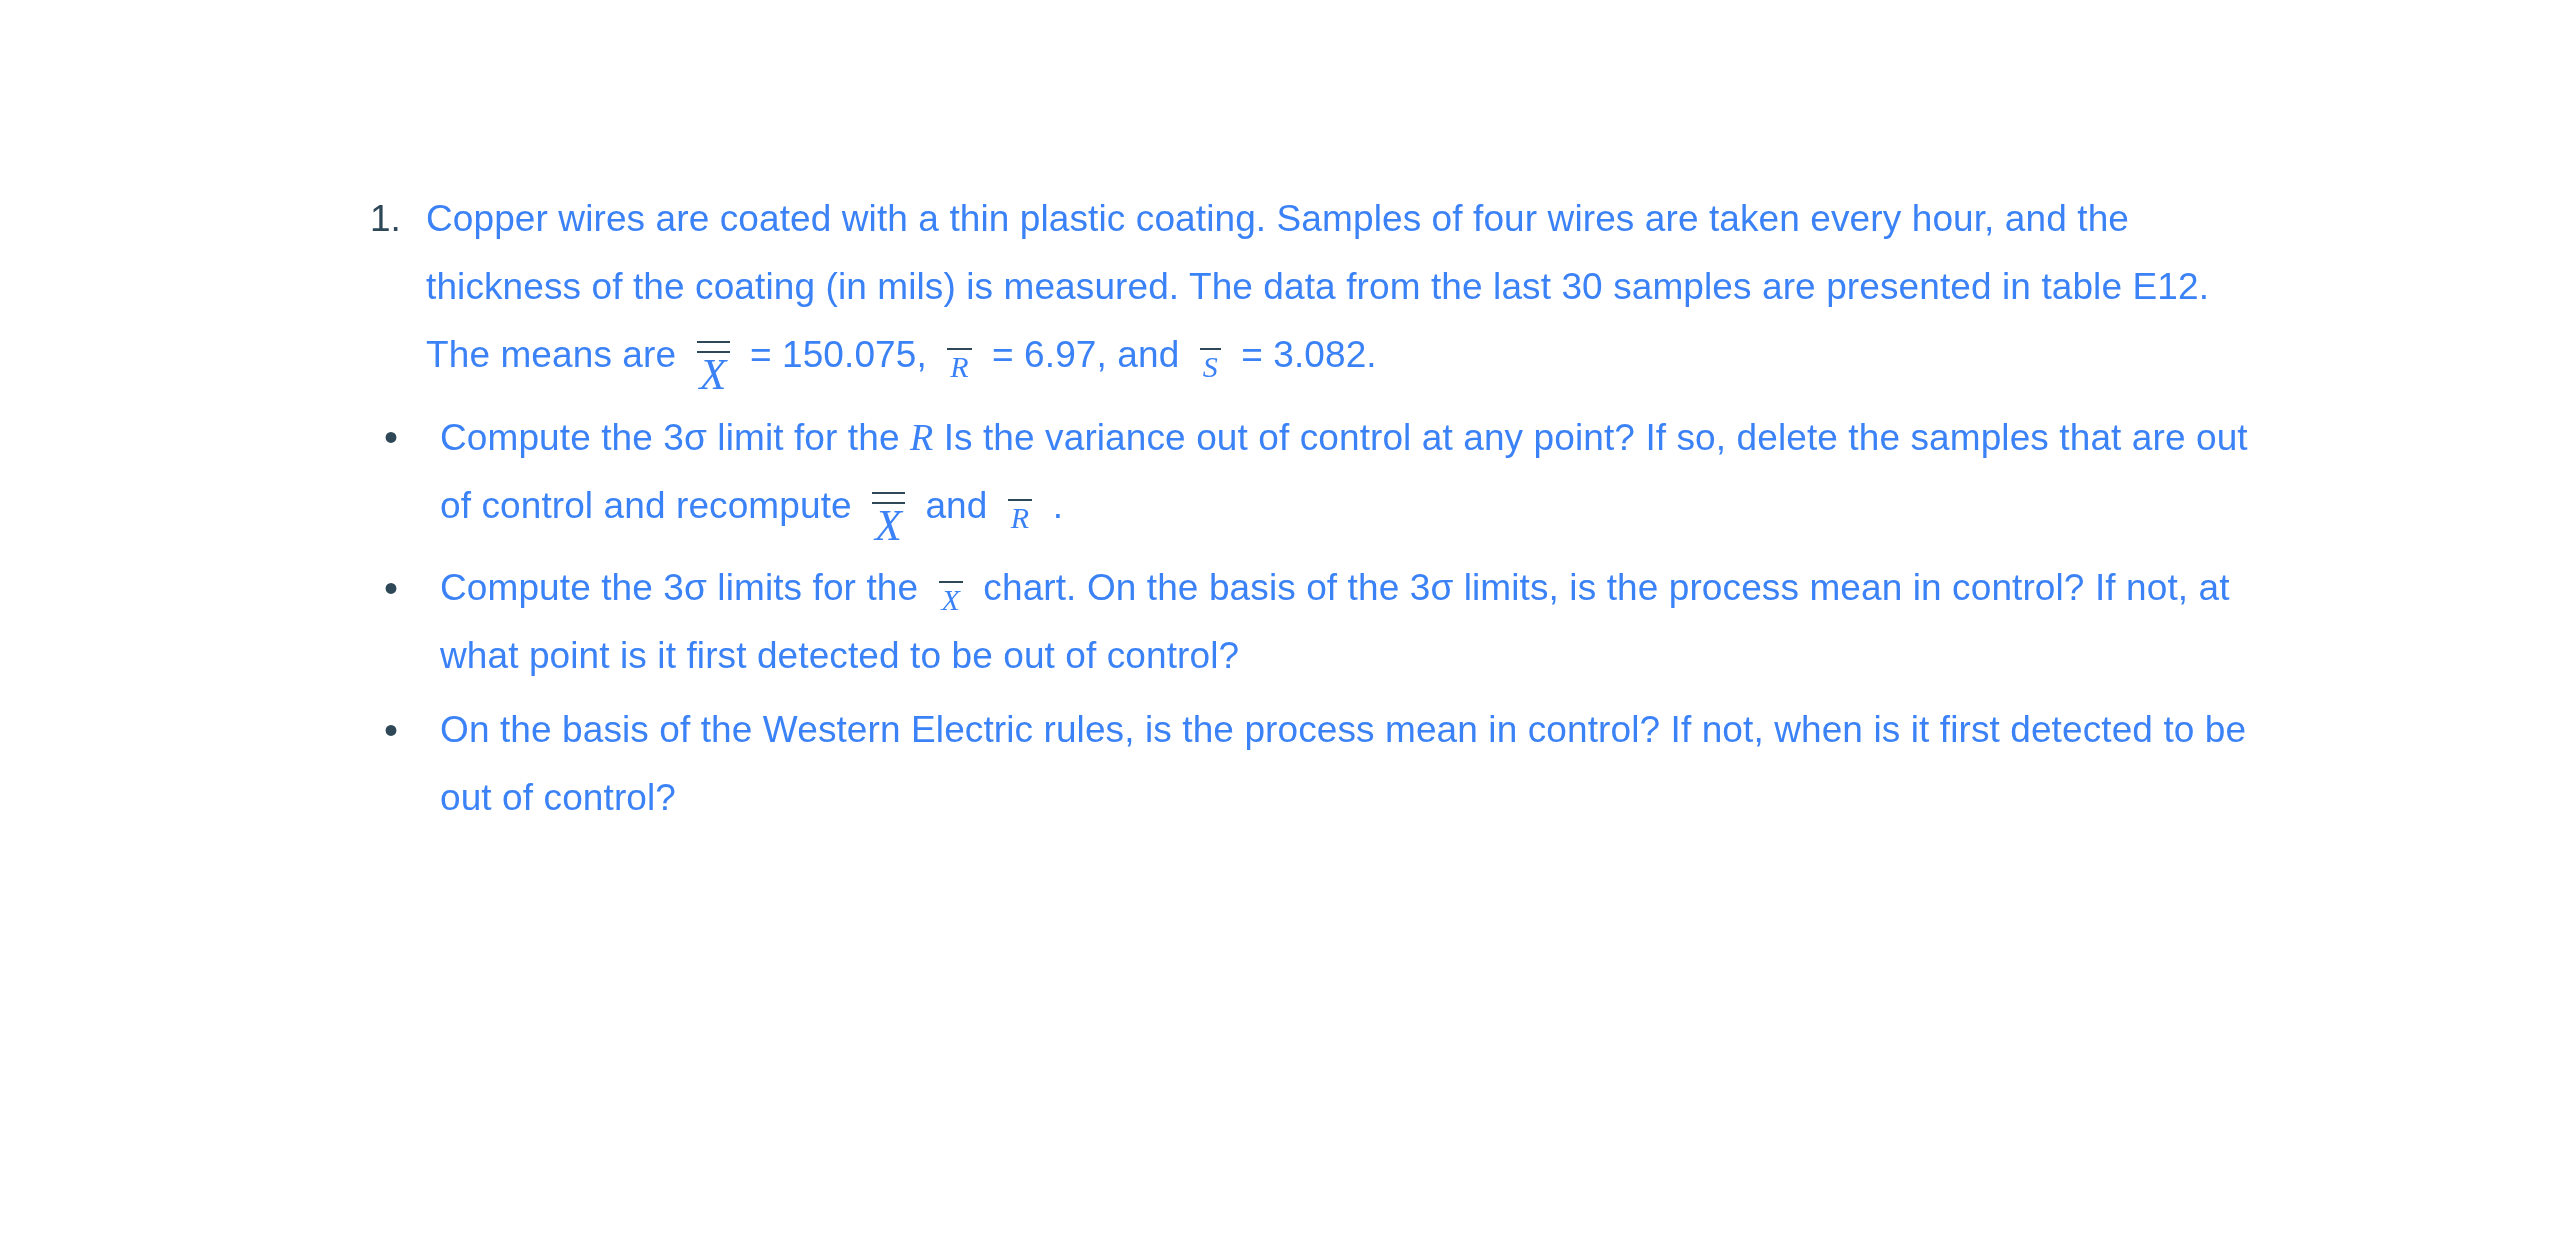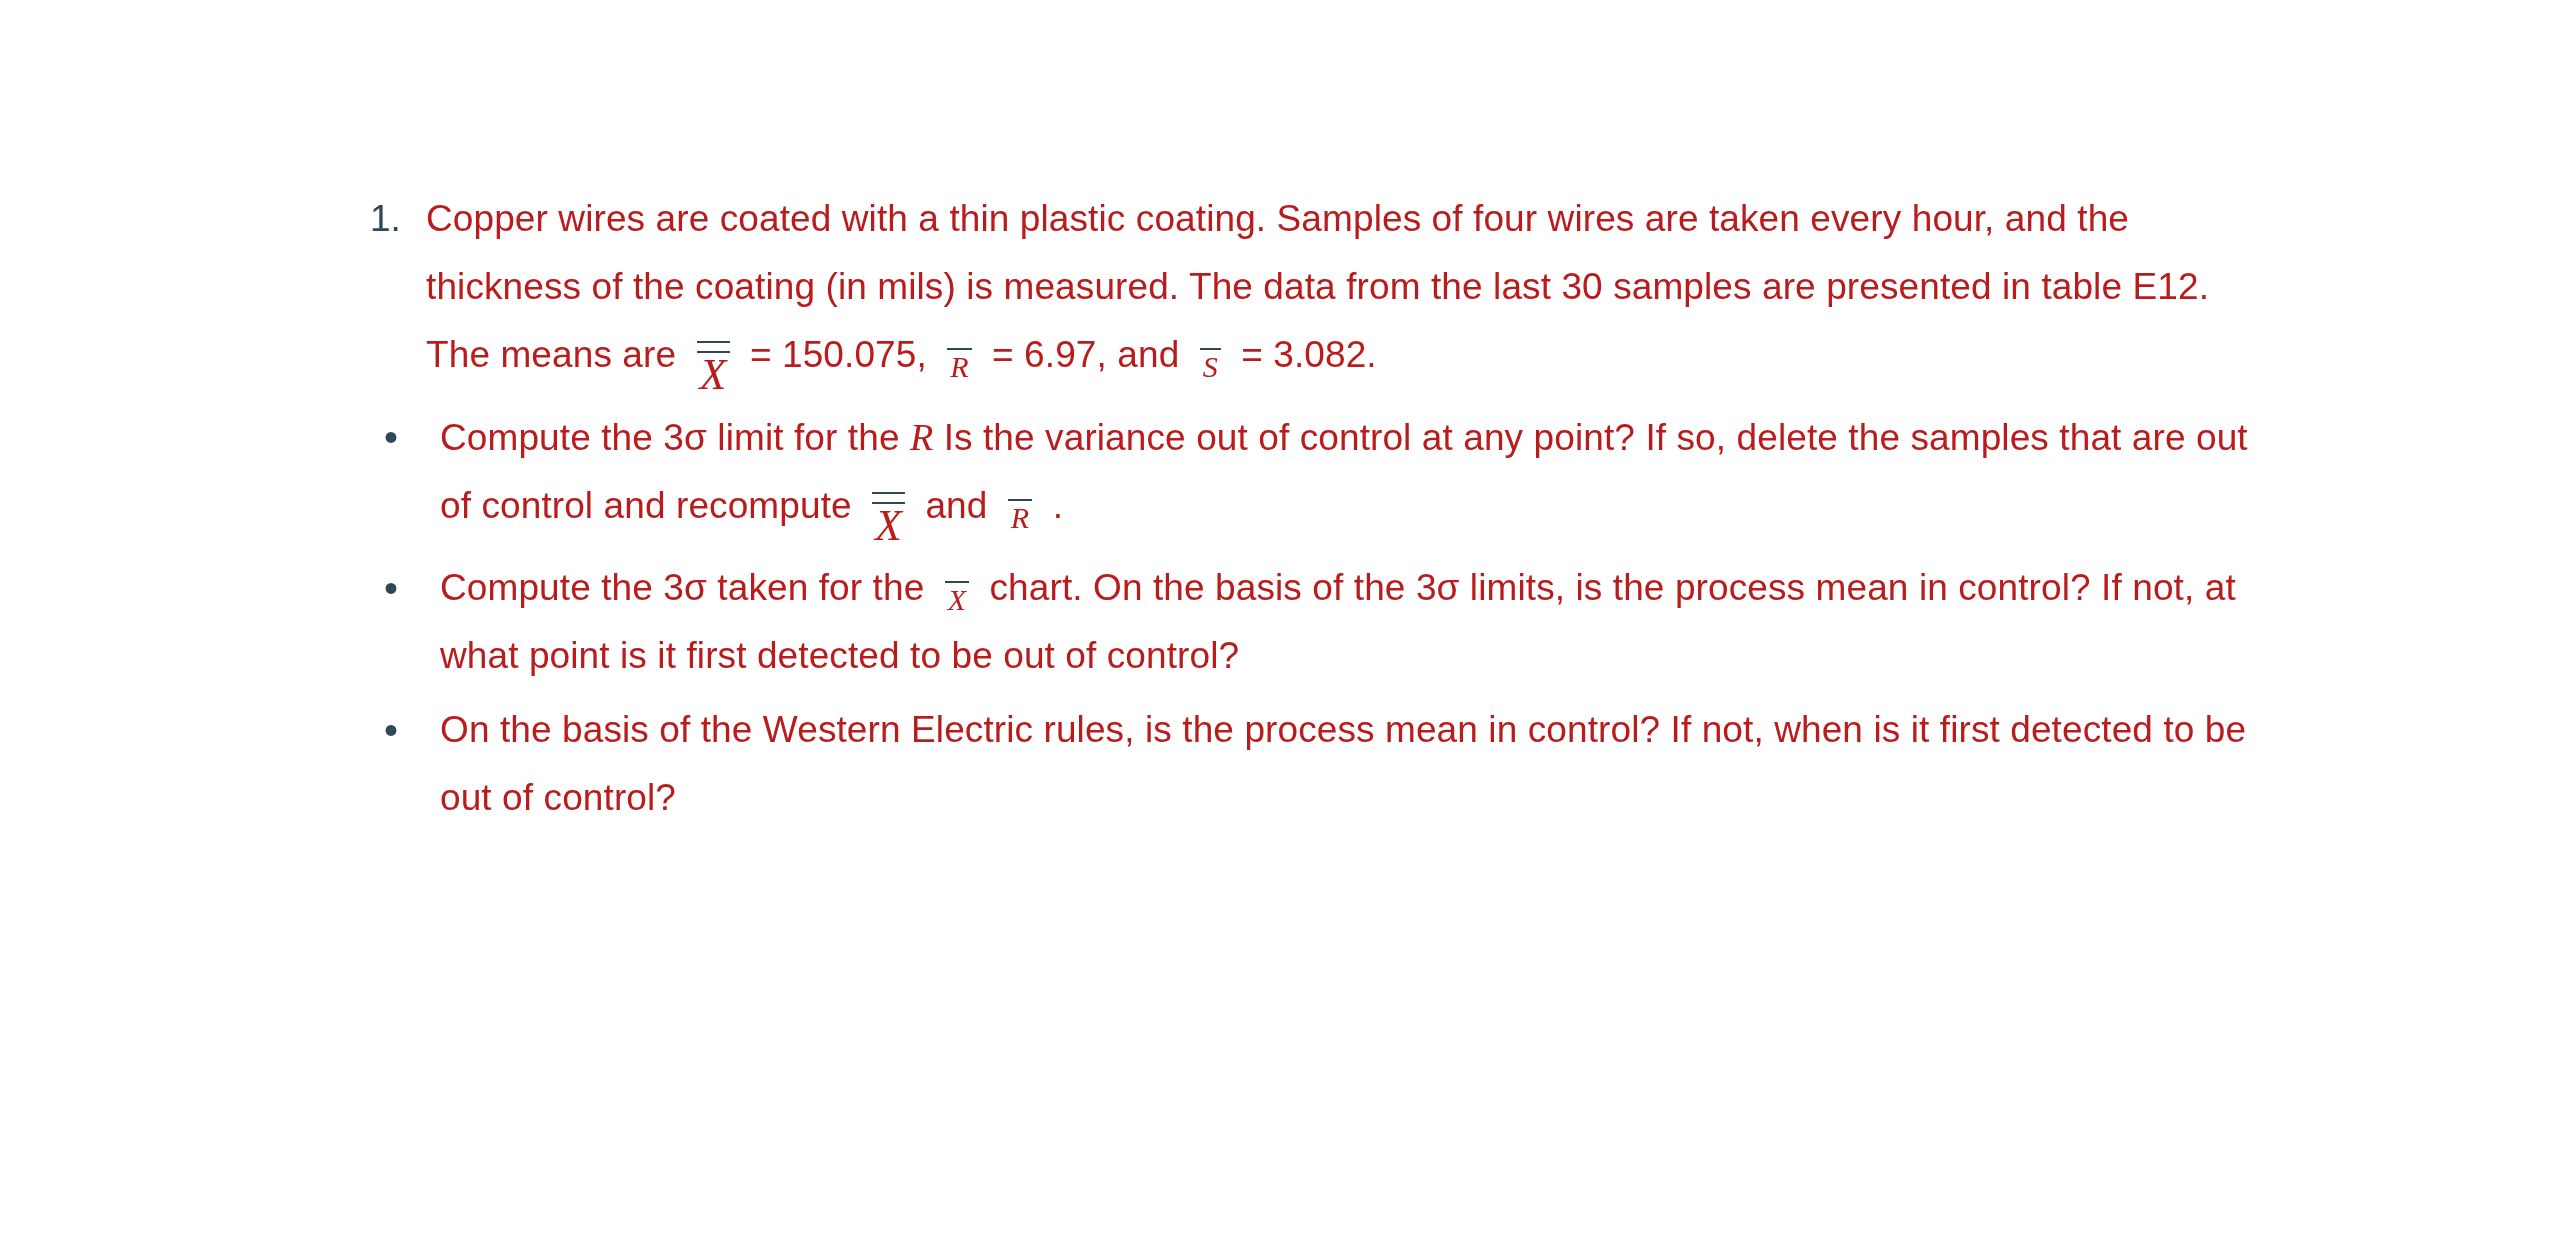--- a/index.html
+++ b/index.html
@@ -40,21 +40,21 @@
     text-align: left;
   }
   .marker.bullet {
     font-size: 40px;
     padding-left: 14px;
   }
   .body-text {
     flex: 1 1 auto;
     font-size: 37px;
     line-height: 68px;
-    color: #b91c1c;
+    color: #3b82f6;
     letter-spacing: 0.1px;
   }
   
   .mvar {
     display: inline-block;
     position: relative;
     font-family: "Liberation Serif", serif;
     font-style: italic;
     font-size: 38px;
     line-height: 1;
@@ -95,20 +95,20 @@
       <div class="q-item">
         <div class="marker">1.</div>
         <div class="body-text"><span>Copper wires are coated with a thin plastic coating. Samples of four wires are taken every hour, and the thickness of the coating (in mils) is measured.  The data from the last 30 samples are presented in table E12. The means are </span><span class="mvar dbl xbig"><span class="bar bar1"></span><span class="bar bar2"></span><span class="glyph">X</span></span><span> = 150.075, </span><span class="mvar single small"><span class="bar"></span><span class="glyph">R</span></span><span> = 6.97, and </span><span class="mvar single small"><span class="bar"></span><span class="glyph">S</span></span><span> = 3.082.</span></div>
       </div>
       <div class="q-item">
         <div class="marker bullet">•</div>
         <div class="body-text"><span>Compute the 3σ limit for the </span><em style="font-family: &quot;Liberation Serif&quot;, serif; font-style: italic; font-size: 38px;">R</em><span> Is the variance out of control at any point?  If so, delete the samples that are out of control and recompute </span><span class="mvar dbl xbig"><span class="bar bar1"></span><span class="bar bar2"></span><span class="glyph">X</span></span><span> and </span><span class="mvar single small"><span class="bar"></span><span class="glyph">R</span></span><span> .</span></div>
       </div>
       <div class="q-item">
         <div class="marker bullet">•</div>
-        <div class="body-text"><span>Compute the 3σ taken for the </span><span class="mvar single small"><span class="bar"></span><span class="glyph">X</span></span><span> chart. On the basis of the 3σ limits, is the process mean in control? If not, at what point is it first detected to be out of control?</span></div>
+        <div class="body-text"><span>Compute the 3σ limits for the </span><span class="mvar single small"><span class="bar"></span><span class="glyph">X</span></span><span> chart. On the basis of the 3σ limits, is the process mean in control? If not, at what point is it first detected to be out of control?</span></div>
       </div>
       <div class="q-item">
         <div class="marker bullet">•</div>
         <div class="body-text"><span>On the basis of the Western Electric rules, is the process mean in control? If not, when is it first detected to be out of control?</span></div>
       </div>
     </div>
 </div>
 
 </body></html>

